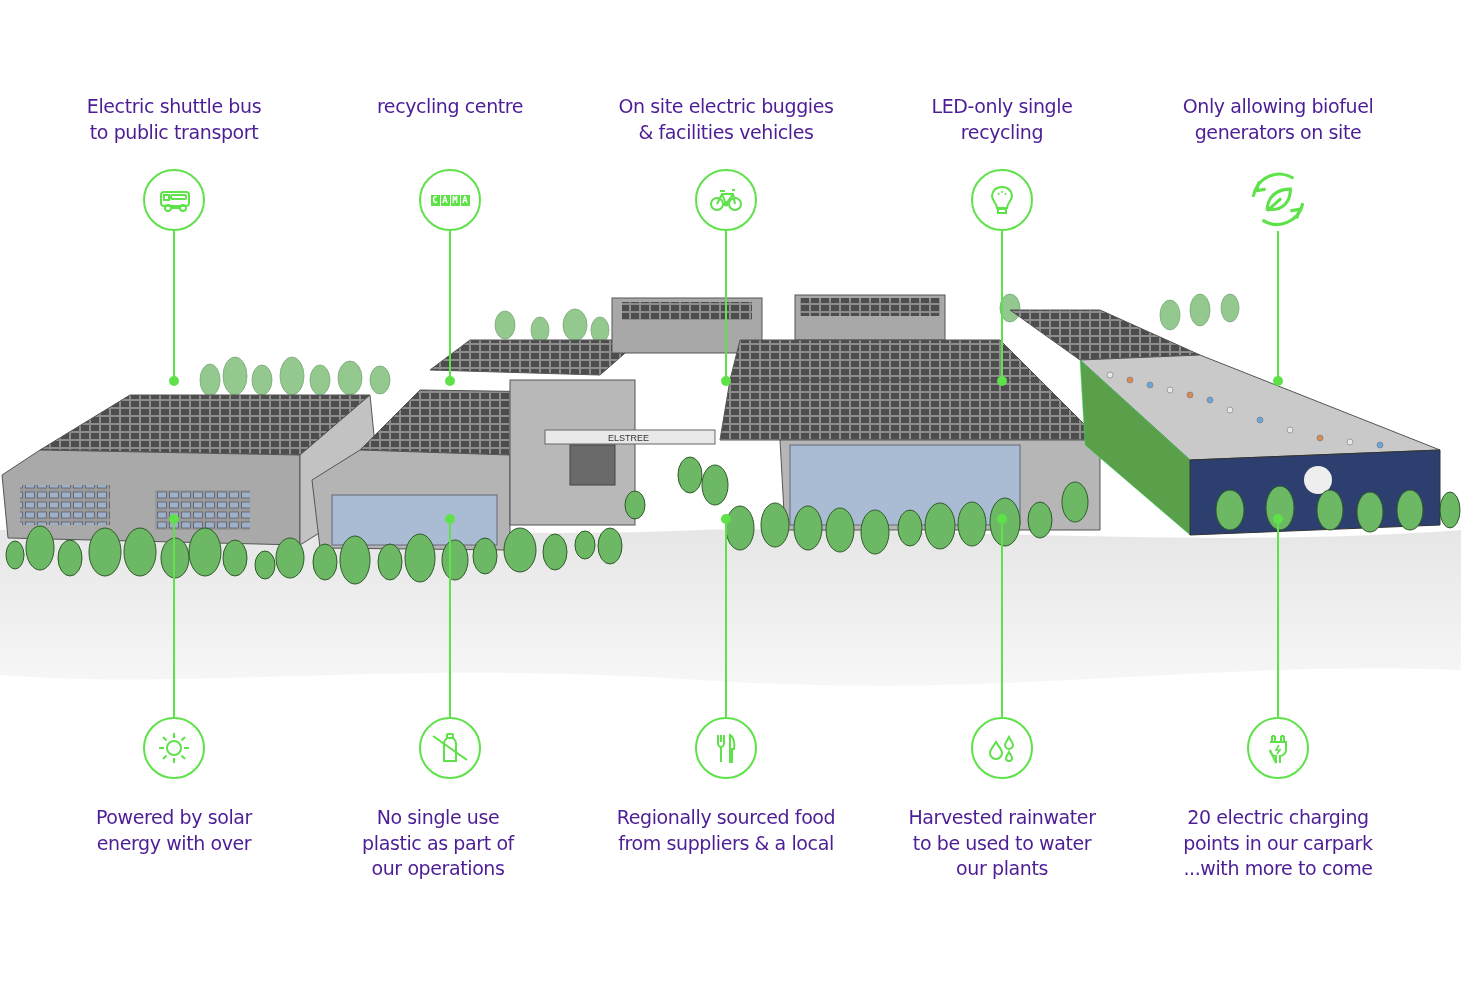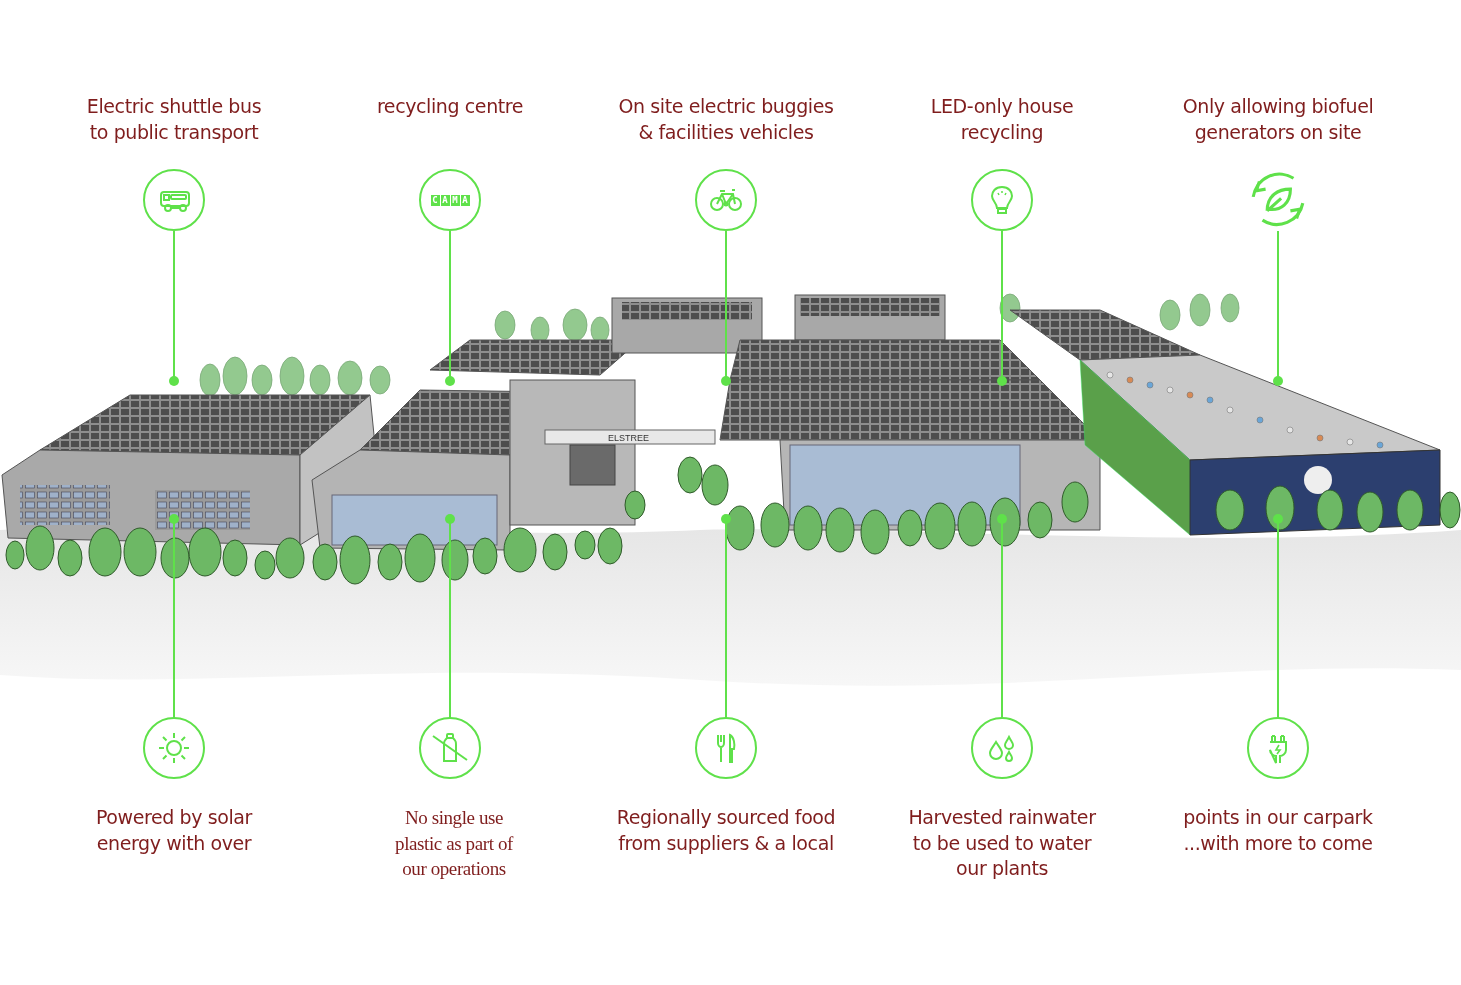--- a/index.html
+++ b/index.html
@@ -1,17 +1,17 @@
 <!DOCTYPE html>
 <html><head>
 <meta charset="utf-8">
 <style>
   html, body { margin:0; padding:0; background:#ffffff; }
   body { width:1461px; height:985px; position:relative; overflow:hidden; font-family:"Liberation Sans", sans-serif; }
-  .label { position:absolute; width:260px; text-align:center; font-size:19px; line-height:25.5px; color:#7f1d1d; font-family:"DejaVu Sans", sans-serif; letter-spacing:-0.4px; }
+  .label { position:absolute; width:260px; text-align:center; font-size:19px; line-height:25.5px; color:#4c1d95; font-family:"DejaVu Sans", sans-serif; letter-spacing:-0.4px; }
   .label span { display:block; }
   .icon-circle { position:absolute; width:62px; height:62px; border:2px solid #5fe14a; border-radius:50%; box-sizing:border-box; background:#fff; display:flex; align-items:center; justify-content:center; z-index:3; }
   .icon-circle svg { width:40px; height:40px; overflow:visible; }
   .leader { position:absolute; width:2px; background:#5fe14a; z-index:2; }
   .dot { position:absolute; width:10px; height:10px; border-radius:50%; background:#5fe14a; z-index:3; }
   #scene { position:absolute; left:0; top:280px; width:1461px; height:420px; z-index:1; }
 </style>
 </head>
 <body>
 
@@ -196,21 +196,21 @@
         <path d="M11 24 L16 14 L27 14 L29 24 M16 14 L20 24 L27 14 M14 11 L19 11 M26 10 L29 10"></path>
         <circle cx="20" cy="24" r="1.5"></circle>
       </svg>
   </div>
   <div class="leader" style="left:725px; top:231px; height:148px;"></div>
   <div class="dot" style="left:721px; top:376px;"></div>
 </div>
 
 <div>
   <div class="label" style="left:872px; top:94px;">
-    <span>LED-only house</span>
+    <span>LED-only single</span>
     <span>recycling</span>
   </div>
   <div class="icon-circle" style="left:971px; top:169px;">
     <svg viewBox="0 0 40 40" fill="none" stroke="#5fe14a" stroke-width="2">
         <path d="M20 7 C13 7 10 12 10 16 C10 21 15 23 15 28 L25 28 C25 23 30 21 30 16 C30 12 27 7 20 7 Z"></path>
         <rect x="16" y="29" width="8" height="4"></rect>
         <path d="M16 13 L17 15 M20 11 L20 13 M24 13 L23 15" stroke-width="1.5"></path>
       </svg>
   </div>
   <div class="leader" style="left:1001px; top:231px; height:148px;"></div>
@@ -253,21 +253,21 @@
 <div>
   <div class="dot" style="left:445px; top:514px;"></div>
   <div class="leader" style="left:449px; top:519px; height:199px;"></div>
   <div class="icon-circle" style="left:419px; top:717px;">
     <svg viewBox="0 0 40 40" fill="none" stroke="#5fe14a" stroke-width="2">
         <rect x="17" y="6" width="6" height="4" rx="1"></rect>
         <path d="M17 10 C14 13 14 14 14 17 L14 33 L26 33 L26 17 C26 14 26 13 23 10 Z"></path>
         <line x1="3" y1="8" x2="37" y2="32"></line>
       </svg>
   </div>
-  <div class="label" style="left:324px; top:805px;font-family:Liberation Serif, serif;">
+  <div class="label" style="left:308px; top:805px;">
     <span>No single use</span>
     <span>plastic as part of</span>
     <span>our operations</span>
   </div>
 </div>
 
 <div>
   <div class="dot" style="left:721px; top:514px;"></div>
   <div class="leader" style="left:725px; top:519px; height:199px;"></div>
   <div class="icon-circle" style="left:695px; top:717px;">
@@ -303,16 +303,17 @@
   <div class="dot" style="left:1273px; top:514px;"></div>
   <div class="leader" style="left:1277px; top:519px; height:199px;"></div>
   <div class="icon-circle" style="left:1247px; top:717px;">
     <svg viewBox="0 0 40 40" fill="none" stroke="#5fe14a" stroke-width="2">
         <path d="M14 8 V14 M17 8 V14 M23 8 V14 M26 8 V14 M14 8 H17 M23 8 H26"></path>
         <path d="M12 14 H28 V22 C28 26 24 28 22 28 L22 35 M18 35 L18 28 C16 28 12 26 12 22 Z"></path>
         <path d="M21 17 L18 22 H22 L19 26" stroke-width="1.6"></path>
       </svg>
   </div>
   <div class="label" style="left:1148px; top:805px;">
+    <span>20 electric charging</span>
     <span>points in our carpark</span>
     <span>...with more to come</span>
   </div>
 </div>
 
 </body></html>

